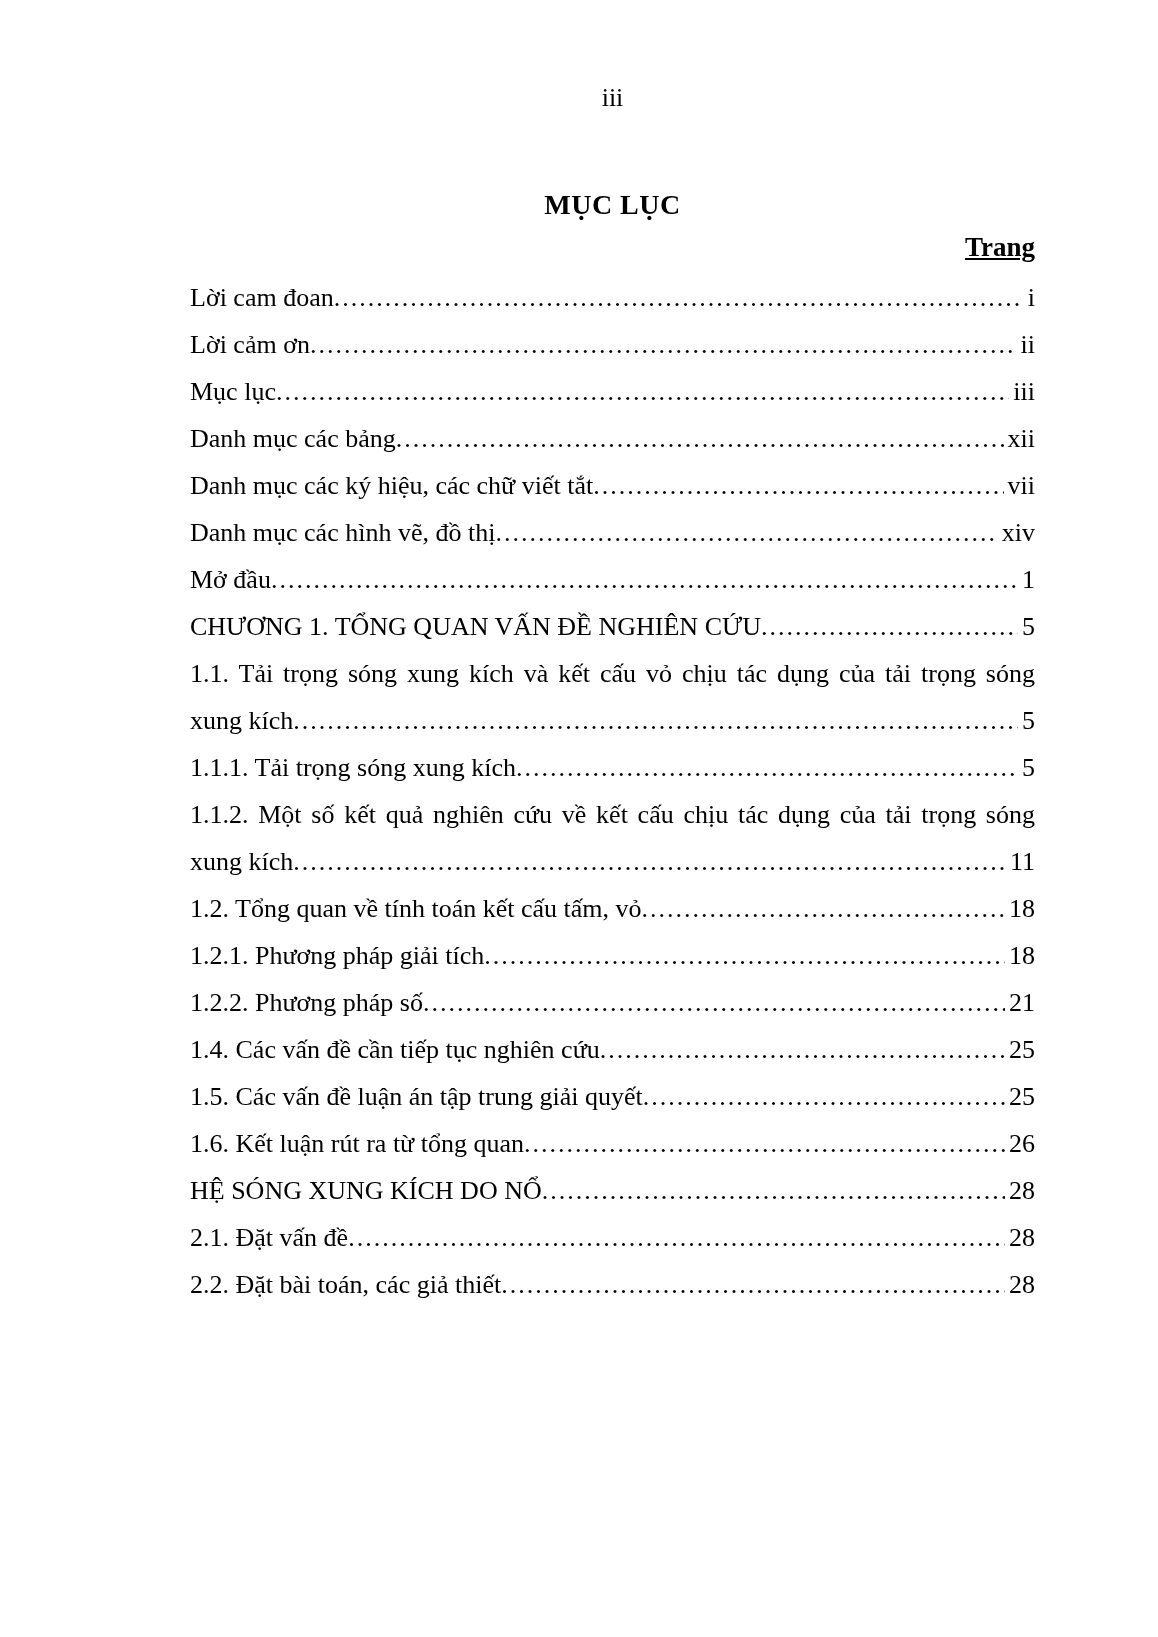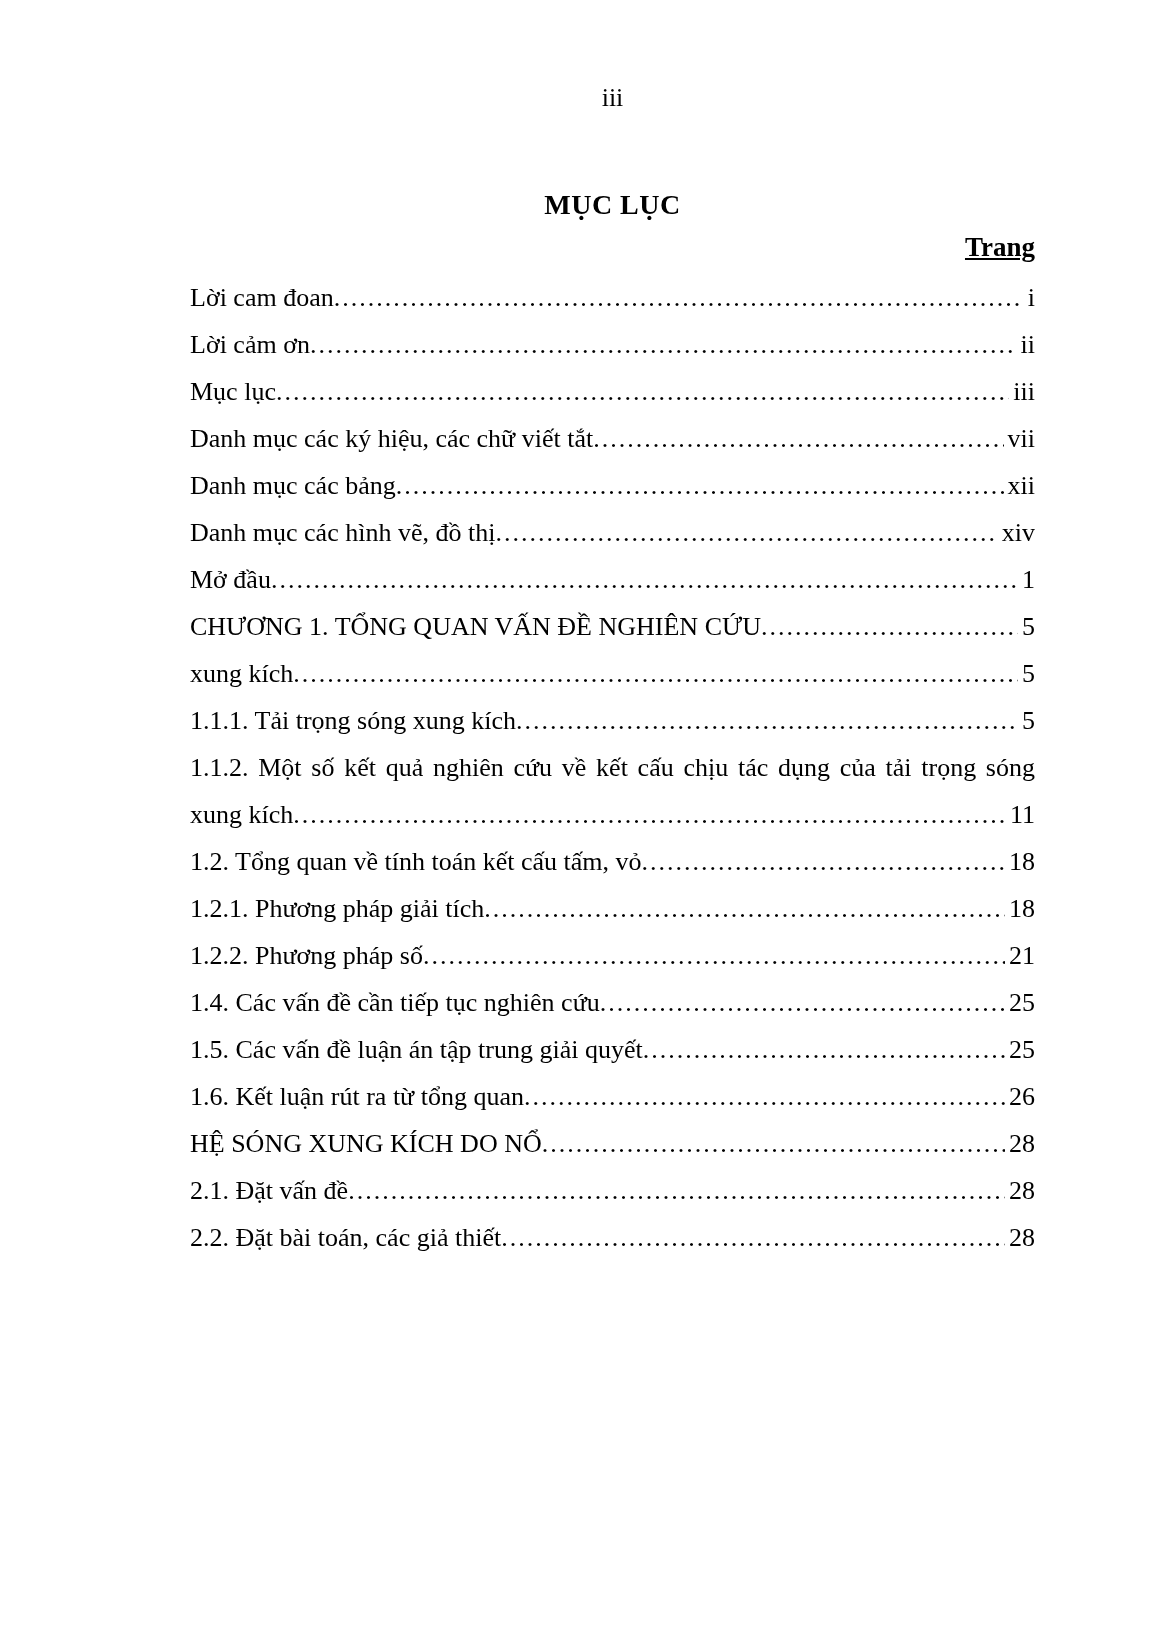--- a/index.html
+++ b/index.html
@@ -90,49 +90,53 @@
     <span class="pg">ii</span>
   </div>
 
   <div class="toc-row">
     <span class="t">Mục lục</span>
     <span class="leader"></span>
     <span class="pg">iii</span>
   </div>
 
   <div class="toc-row">
+    <span class="t">Danh mục các bảng</span>
+    <span class="leader"></span>
+    <span class="pg">xii</span>
+  </div>
+
+  <div class="toc-row">
     <span class="t">Danh mục các ký hiệu, các chữ viết tắt</span>
     <span class="leader"></span>
     <span class="pg">vii</span>
   </div>
 
   <div class="toc-row">
-    <span class="t">Danh mục các bảng</span>
-    <span class="leader"></span>
-    <span class="pg">xii</span>
-  </div>
-
-  <div class="toc-row">
     <span class="t">Danh mục các hình vẽ, đồ thị</span>
     <span class="leader"></span>
     <span class="pg">xiv</span>
   </div>
 
   <div class="toc-row">
     <span class="t">Mở đầu</span>
     <span class="leader"></span>
     <span class="pg">1</span>
   </div>
 
   <div class="toc-row">
     <span class="t">CHƯƠNG 1. TỔNG QUAN VẤN ĐỀ NGHIÊN CỨU</span>
     <span class="leader"></span>
     <span class="pg">5</span>
   </div>
 
+  <div class="toc-row stretch">
+    <span class="t">1.1. Tải trọng sóng xung kích và kết cấu vỏ chịu tác dụng của tải trọng sóng</span>
+
+  </div>
 
   <div class="toc-row">
     <span class="t">xung kích</span>
     <span class="leader"></span>
     <span class="pg">5</span>
   </div>
 
   <div class="toc-row">
     <span class="t">1.1.1. Tải trọng sóng xung kích</span>
     <span class="leader"></span>

